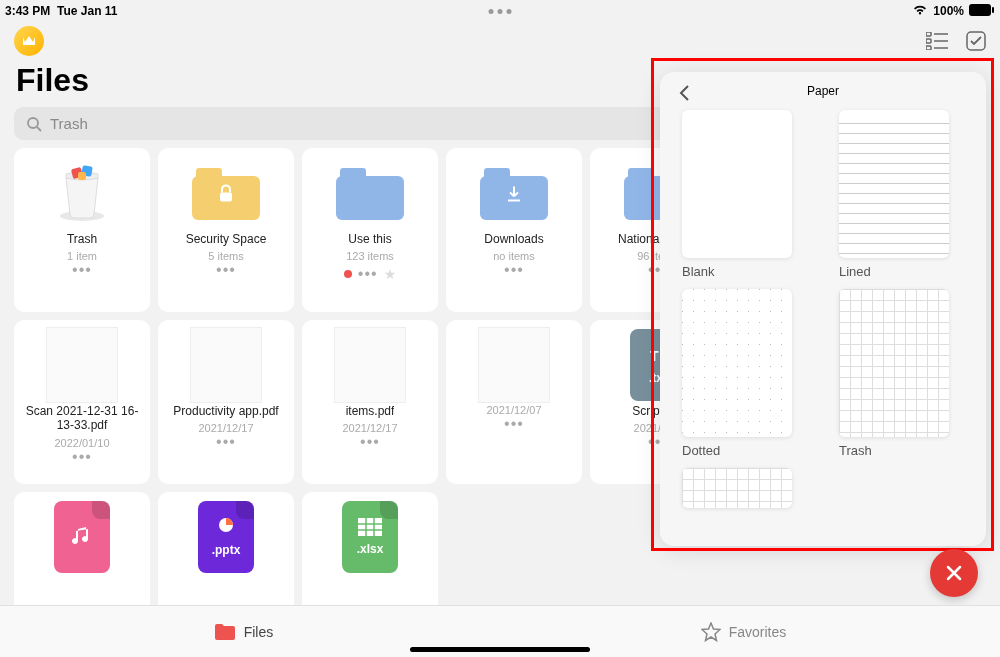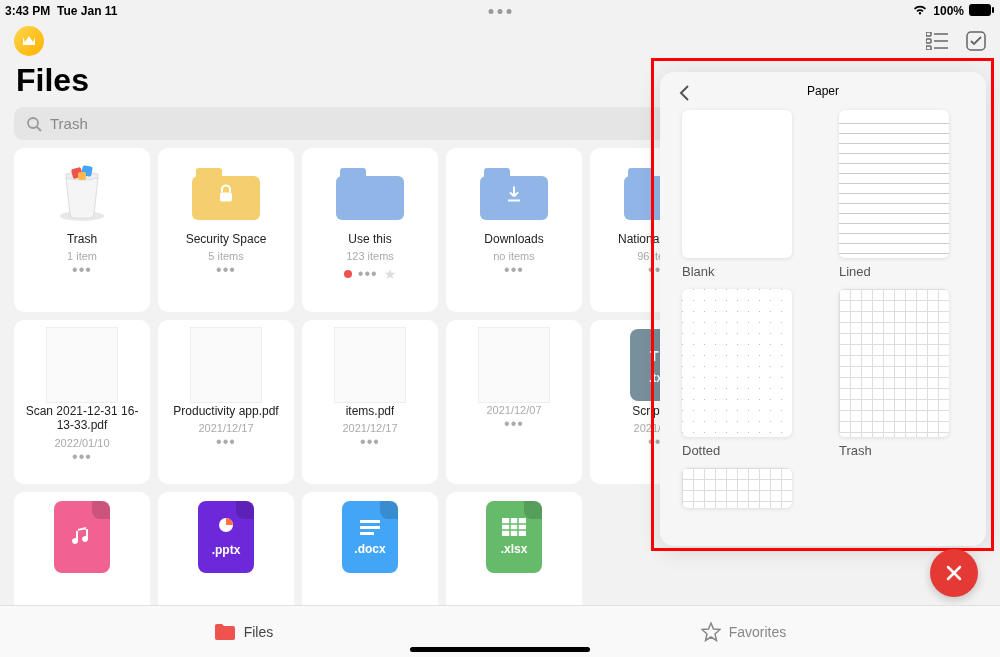--- a/index.html
+++ b/index.html
@@ -271,35 +271,20 @@
           </svg>
           <div class="ext">.pptx</div>
         </div>
       </div>
     <div class="file-name twoLine"></div>
     <div class="file-meta"></div>
 
   </div>
     <div class="file-card">
     <div class="file-thumb">
-        <div class="filetype" style="background:#42a5f5">
-          <svg width="24" height="18" viewBox="0 0 24 18">
-            <rect x="2" y="2" width="20" height="3" fill="white"></rect>
-            <rect x="2" y="8" width="20" height="3" fill="white"></rect>
-            <rect x="2" y="14" width="14" height="3" fill="white"></rect>
-          </svg>
-          <div class="ext">.docx</div>
-        </div>
-      </div>
-    <div class="file-name twoLine"></div>
-    <div class="file-meta"></div>
-
-  </div>
-    <div class="file-card">
-    <div class="file-thumb">
         <div class="filetype" style="background:#66bb6a">
           <svg width="24" height="18" viewBox="0 0 24 18">
             <rect x="0" y="0" width="24" height="18" fill="white"></rect>
             <line x1="8" y1="0" x2="8" y2="18" stroke="#66bb6a" stroke-width="1.5"></line>
             <line x1="16" y1="0" x2="16" y2="18" stroke="#66bb6a" stroke-width="1.5"></line>
             <line x1="0" y1="6" x2="24" y2="6" stroke="#66bb6a" stroke-width="1.5"></line>
             <line x1="0" y1="12" x2="24" y2="12" stroke="#66bb6a" stroke-width="1.5"></line>
           </svg>
           <div class="ext">.xlsx</div>
         </div>

